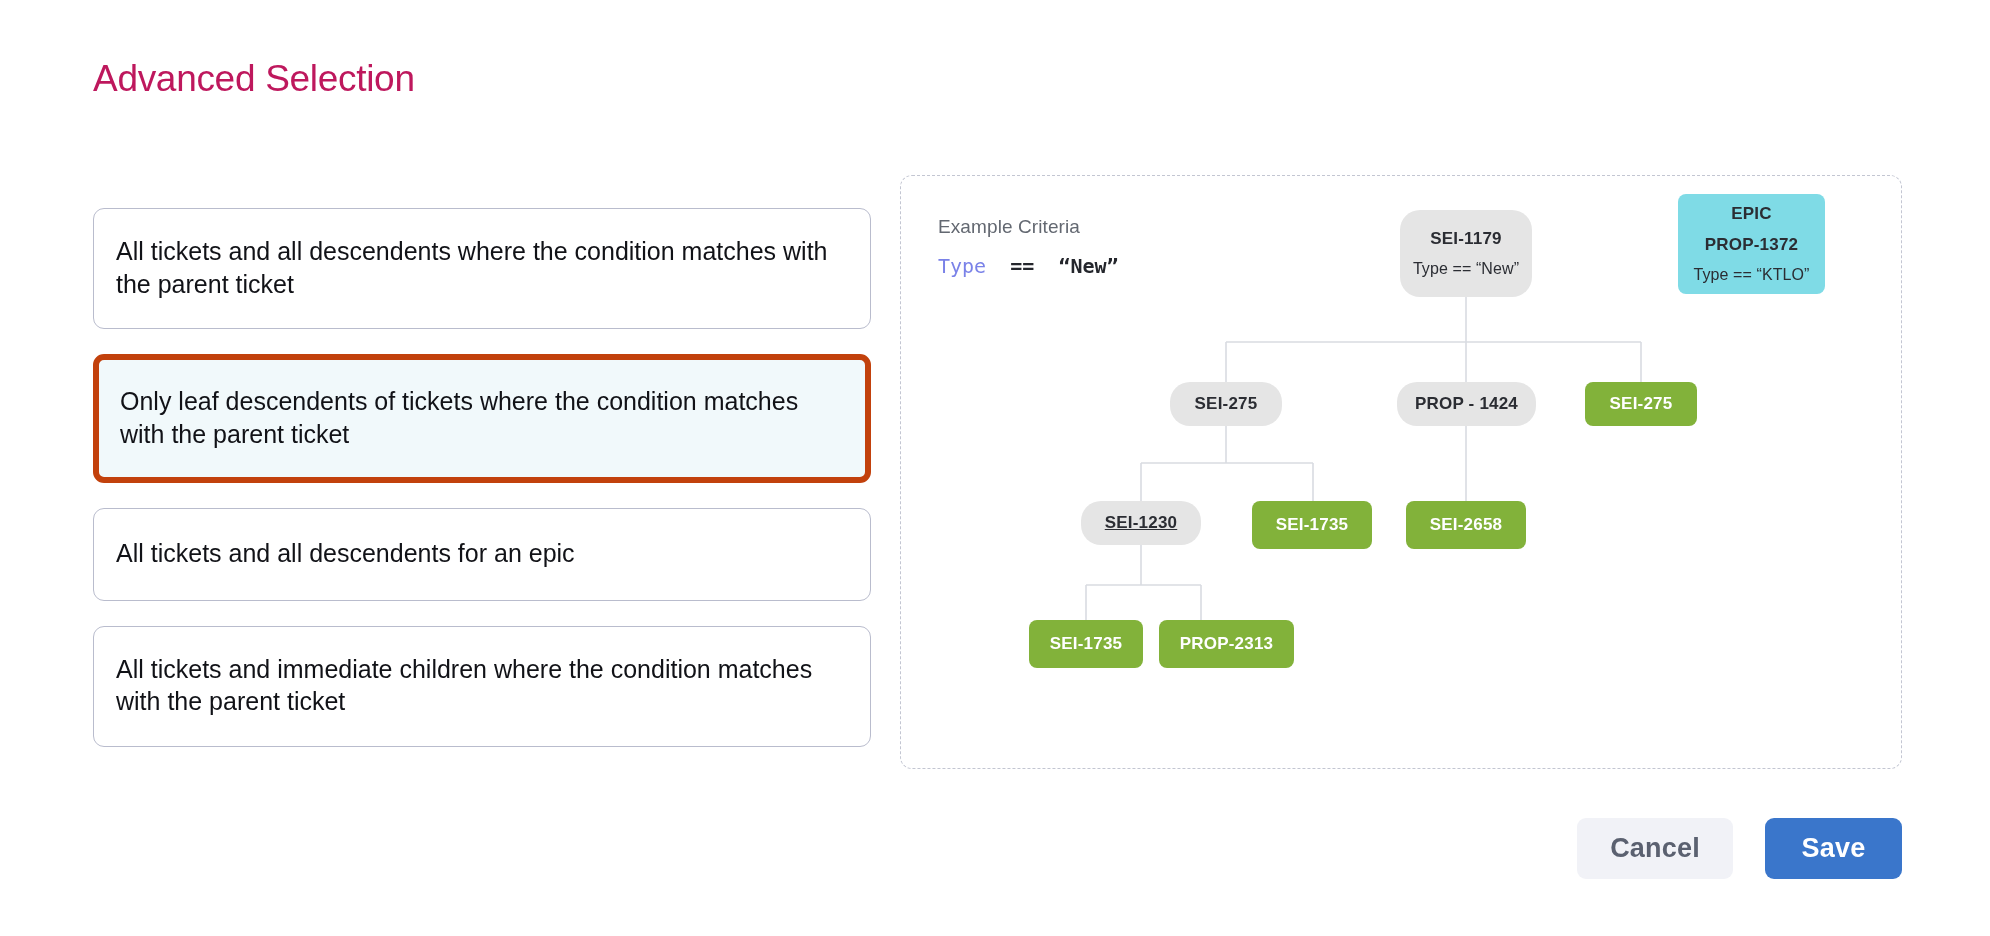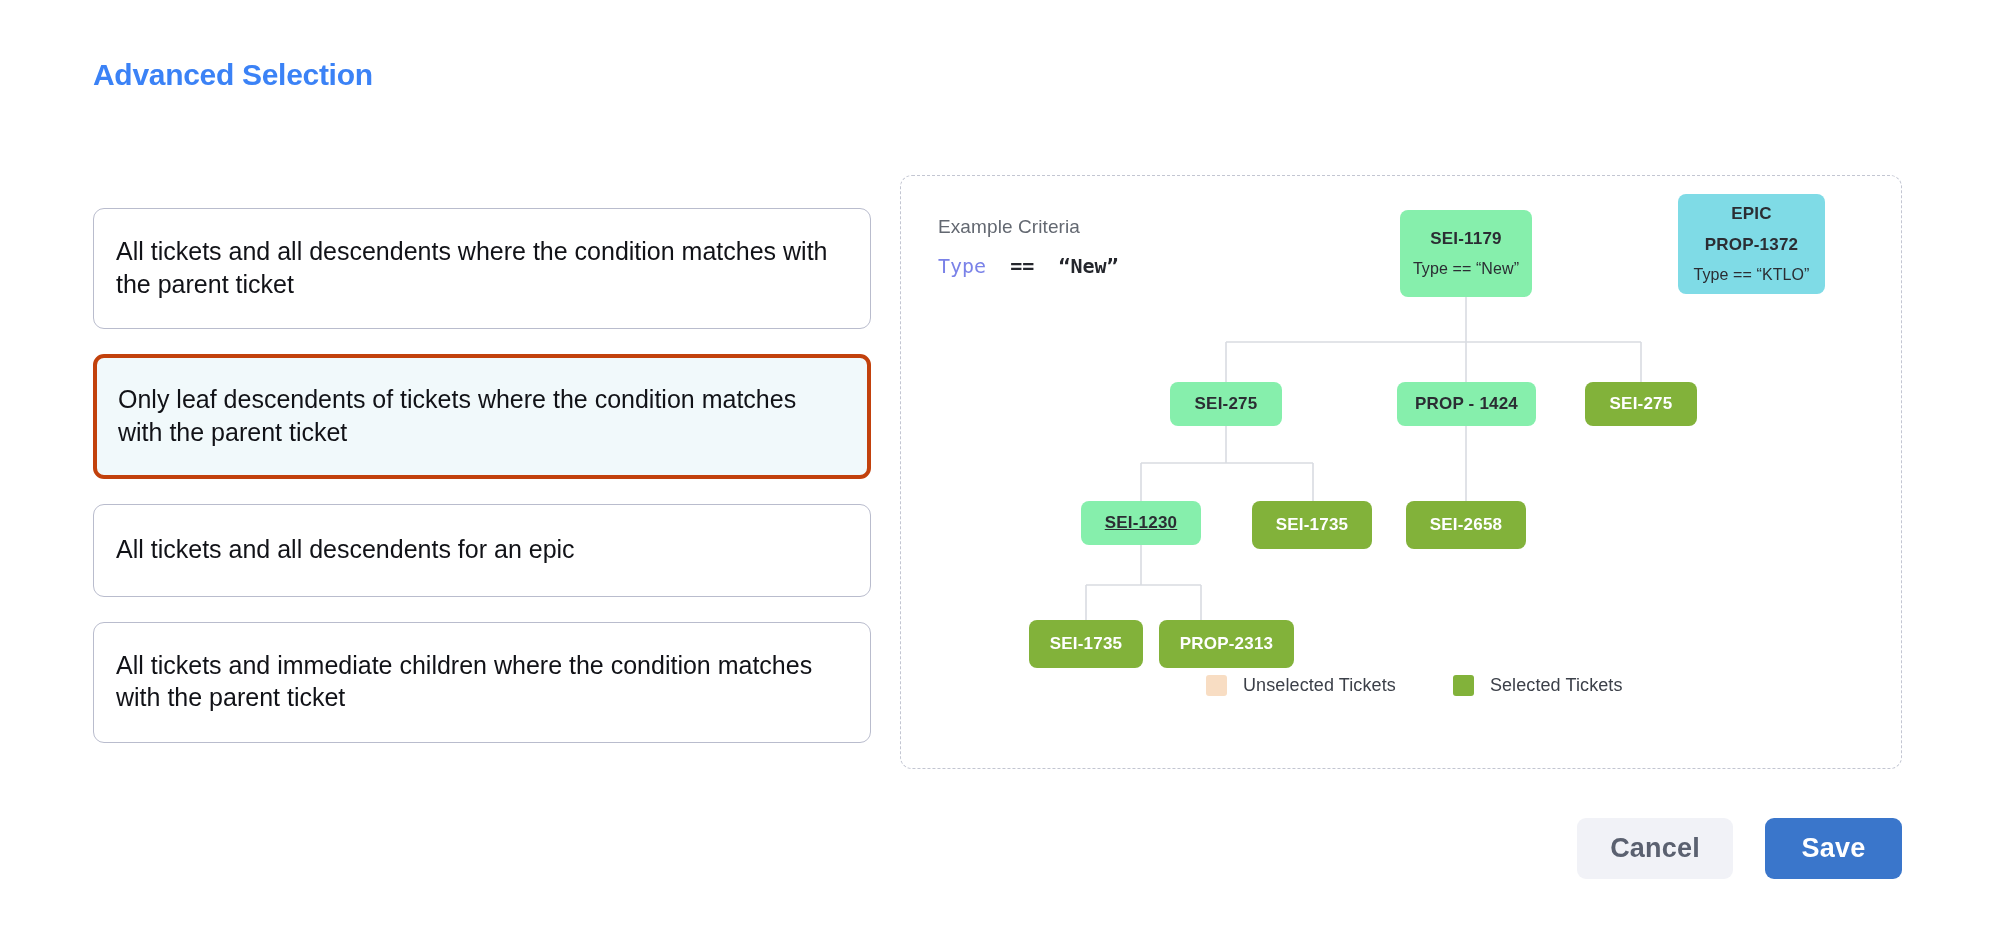--- a/index.html
+++ b/index.html
@@ -16,24 +16,24 @@
     height: 936px;
     background: #ffffff;
     overflow: hidden;
   }
 
   
   .page-title {
     position: absolute;
     left: 93px;
     top: 58px;
-    font-size: 30px;
-    font-weight: 700;
+    font-size: 37px;
+    font-weight: 400;
     letter-spacing: -0.3px;
-    color: #3b82f6;
+    color: #be185d;
     line-height: 1.15;
   }
 
   
   .options {
     position: absolute;
     left: 93px;
     top: 208px;
     width: 778px;
     display: flex;
@@ -46,21 +46,21 @@
     background: #ffffff;
     padding: 26px 22px 28px 22px;
     font-size: 25px;
     line-height: 1.3;
     color: #111217;
     cursor: pointer;
   }
   .option-card.two-line { min-height: 116px; }
   .option-card.one-line { padding-top: 28px; padding-bottom: 30px; min-height: 74px; }
   .option-card.selected {
-    border: 4px solid #c2410c;
+    border: 6px solid #c2410c;
     background: #f1f9fb;
     padding: 25px 21px 27px 21px;
   }
 
   
   .diagram-panel {
     position: absolute;
     left: 900px;
     top: 175px;
     width: 1002px;
@@ -116,21 +116,21 @@
     font-size: 16px;
     font-weight: 400;
     margin-top: 11px;
     letter-spacing: 0.1px;
   }
   .node .mid {
     font-size: 17px;
     font-weight: 700;
     margin-top: 11px;
   }
-  .node.unselected { background: #86efac; color: #2b2d33; }
+  .node.unselected { background: #e5e5e5; color: #2b2d33; border-radius: 20px; }
   .node.selected   { background: #82b23a; color: #ffffff; }
   .node.epic       { background: #7fdbe6; color: #2b2d33; }
 
   
   .legend {
     position: absolute;
     left: 305px;
     top: 499px;
     display: flex;
     align-items: center;
@@ -249,30 +249,20 @@
         <span>SEI-2658</span>
       </div>
 
       <div class="node selected" style="left:128px; top:444px; width:114px; height:48px;">
         <span>SEI-1735</span>
       </div>
       <div class="node selected" style="left:258px; top:444px; width:135px; height:48px;">
         <span>PROP-2313</span>
       </div>
 
-      <div class="legend">
-        <div class="legend-item">
-          <span class="swatch" style="background:#f8ddc3;"></span>
-          <span class="legend-label">Unselected Tickets</span>
-        </div>
-        <div class="legend-item">
-          <span class="swatch" style="background:#82b23a;"></span>
-          <span class="legend-label">Selected Tickets</span>
-        </div>
-      </div>
 
     </div>
   </div>
 
   <div class="footer">
     <button class="btn btn-cancel">Cancel</button>
     <button class="btn btn-save">Save</button>
   </div>
 
 </div>

